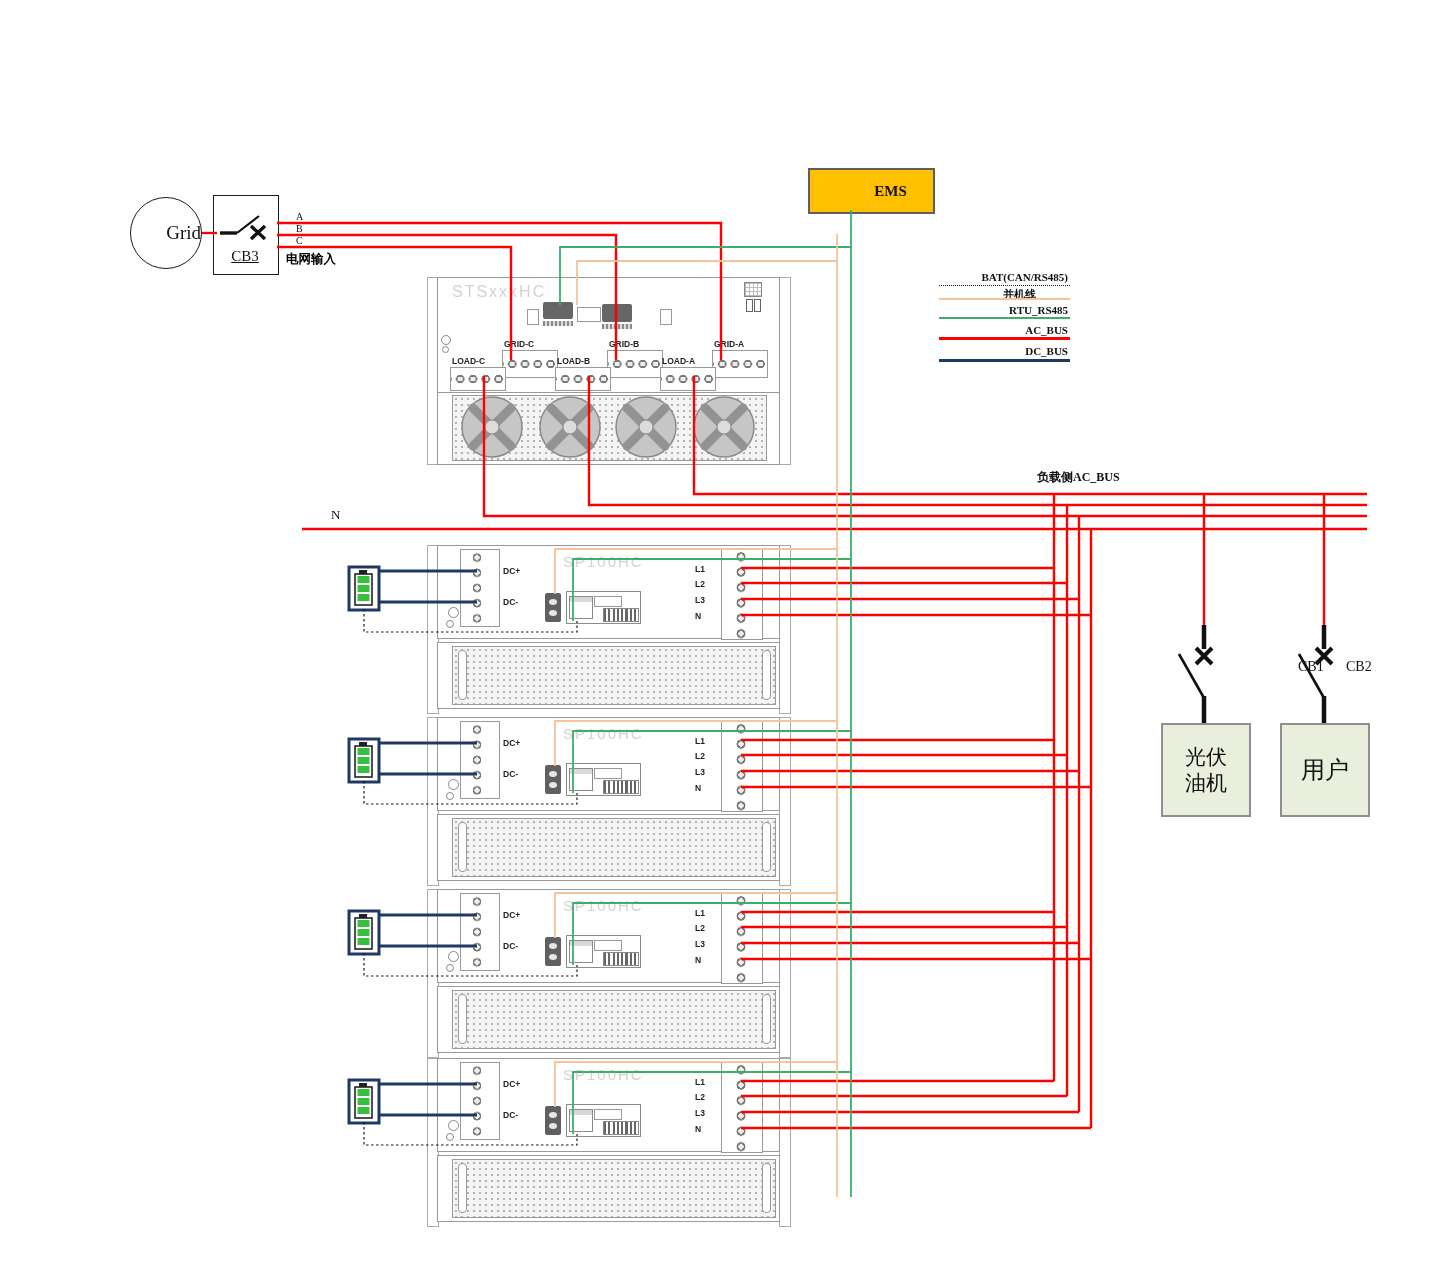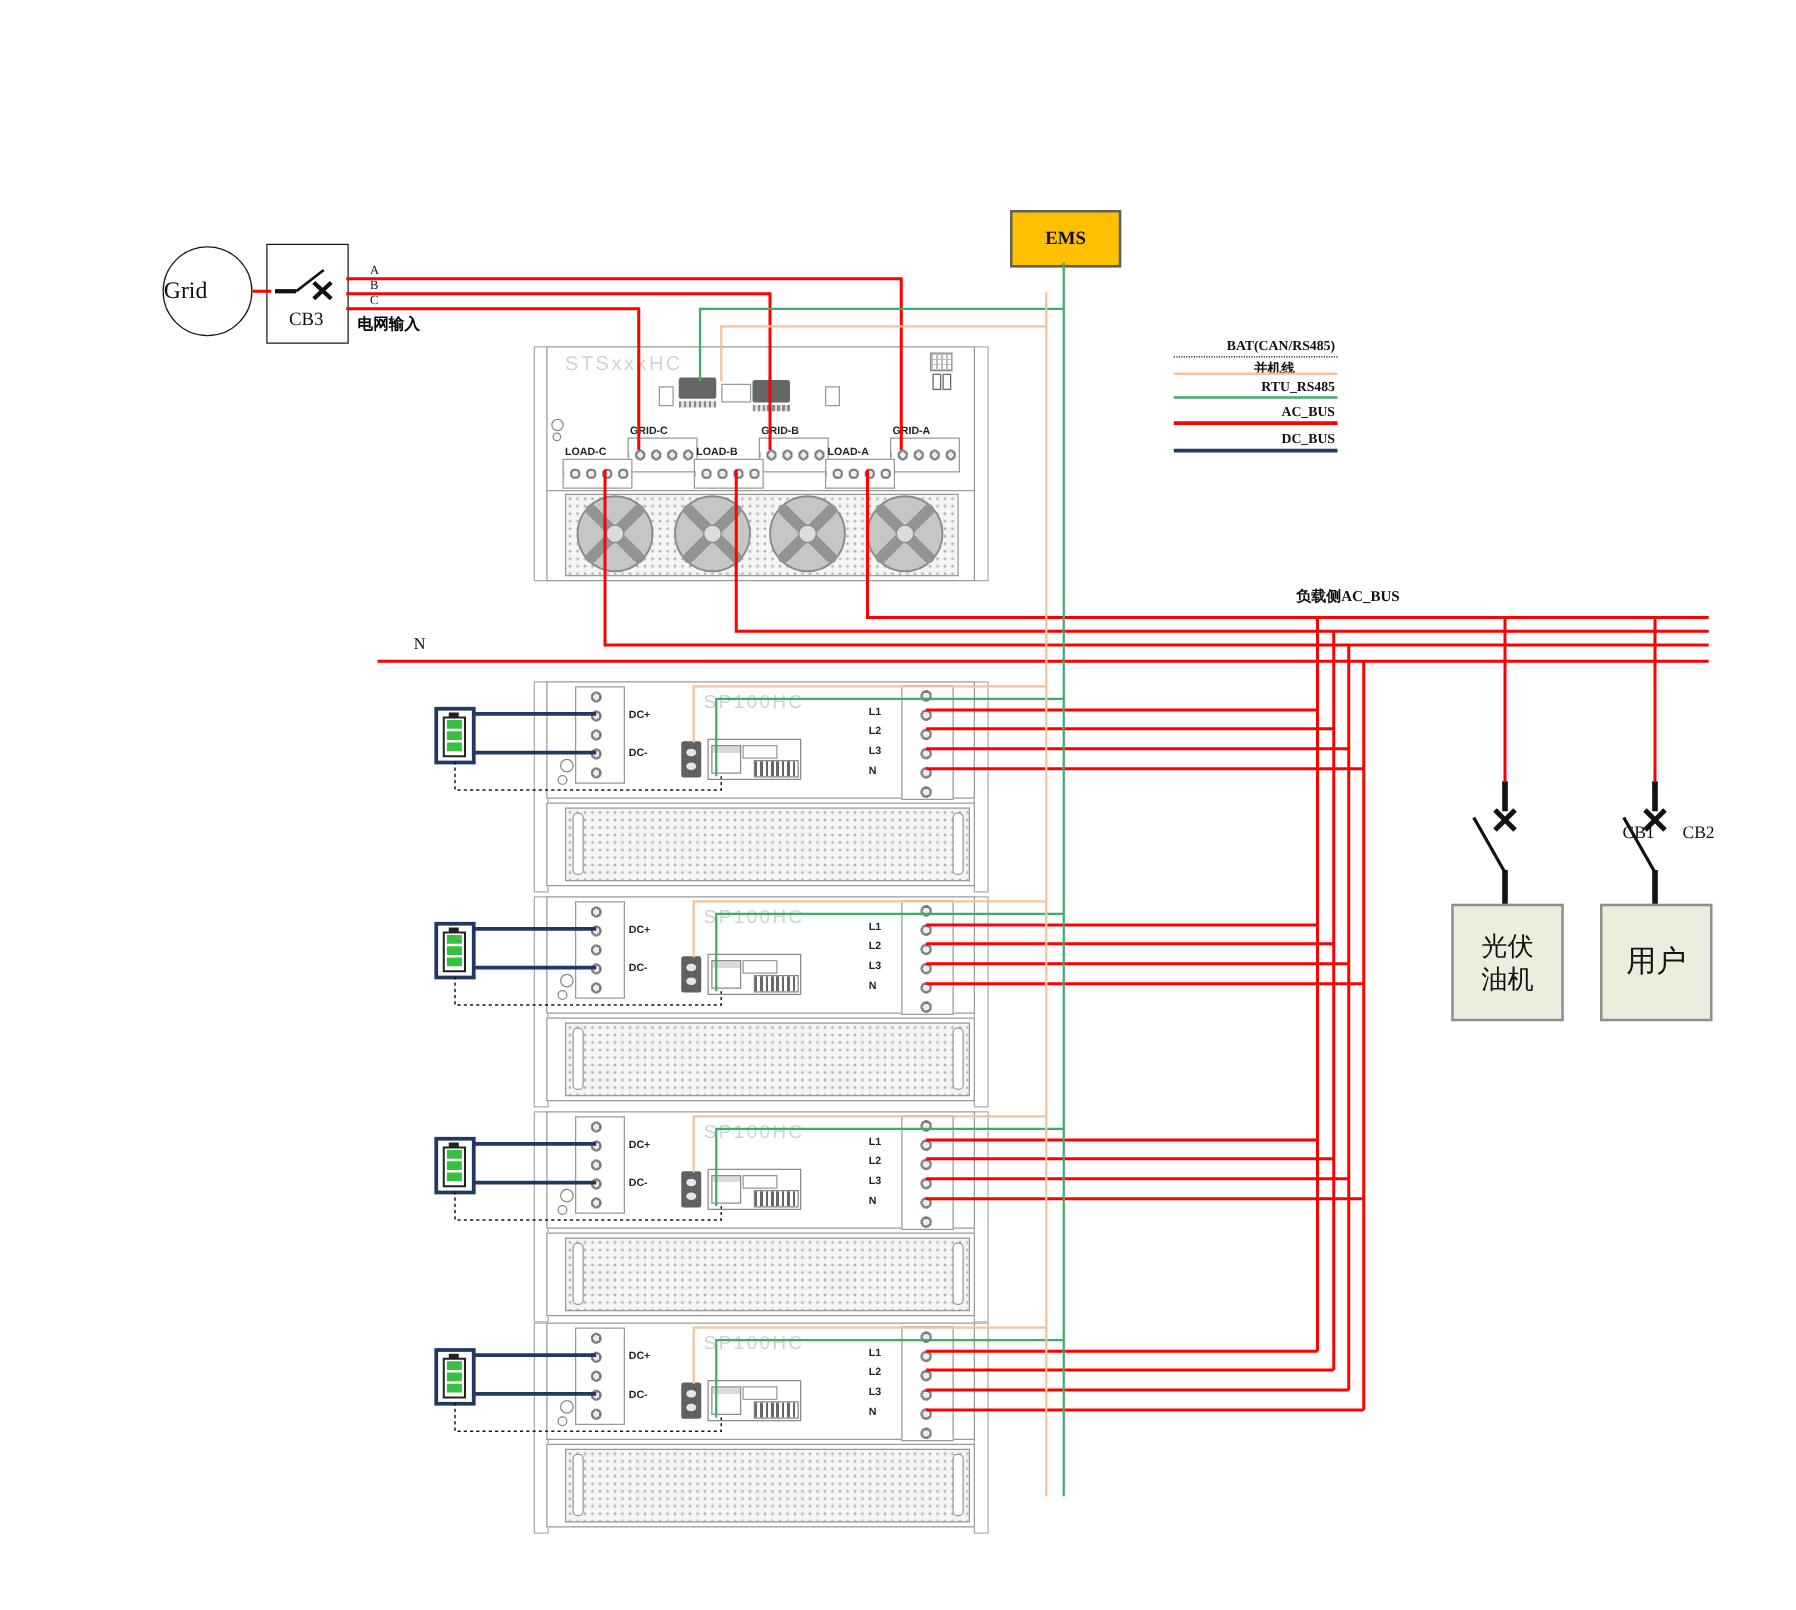--- a/index.html
+++ b/index.html
@@ -2,32 +2,32 @@
 <html style="--c-ac_bus: #FF0000; --c-dc_bus: #1F3864; --c-rtu_rs485: #3BAF6A; --c-parallel_line: #F6C39A; --c-bat_comm: #1A1A1A; --c-ems_fill: #FFC000; --c-load_box_fill: #E9EFDC;"><head>
 <meta charset="utf-8">
 <style>
   html,body{margin:0;padding:0;background:#fff;}
   #canvas{position:relative;width:1437px;height:1288px;background:#fff;overflow:hidden;
           font-family:"Liberation Sans",sans-serif;}
   .title{position:absolute;left:130px;top:62px;font:bold 31px "Liberation Serif","DejaVu Serif",serif;color:#000;letter-spacing:2px;}
 
   
   .grid-circle{position:absolute;left:130px;top:197px;width:70px;height:70px;border:1.7px solid #1a1a1a;
-               border-radius:50%;display:flex;align-items:center;justify-content:flex-start;
+               border-radius:50%;display:flex;align-items:center;justify-content:flex-end;
                font:19px "Liberation Serif",serif;color:#111;}
   .cb3-box{position:absolute;left:213px;top:195px;width:64px;height:78px;border:1.7px solid #1a1a1a;background:#fff;}
   .cb3-label{position:absolute;left:213px;top:248px;width:64px;text-align:center;
-             font:15px "Liberation Serif",serif;color:#111;}
+             font:15px "Liberation Serif",serif;color:#111;text-decoration:underline;}
   .phase-label{position:absolute;font:10px "Liberation Serif",serif;color:#111;}
   .grid-input-label{position:absolute;left:286px;top:251px;font:bold 12.5px "Liberation Serif",serif;color:#000;}
 
   
   .ems{position:absolute;left:808px;top:168px;width:85px;height:42px;background:var(--c-ems_fill,#FFC000);
        border:2px solid #5f5f5f;display:flex;align-items:center;justify-content:center;
-       font:bold 15px "Liberation Serif",serif;color:#111;}
+       font:bold 15px "Liberation Serif",serif;color:#111;padding-left:38px;}
 
   
   .legend{position:absolute;left:939px;top:266px;width:131px;height:102px;}
   .leg-label{position:absolute;right:2px;font:bold 11px "Liberation Serif",serif;color:#111;white-space:nowrap;}
   .leg-line{position:absolute;left:0;width:131px;height:0;}
   .lg-dot{top:19px;border-top:1.6px dotted var(--c-bat_comm,#1a1a1a);}
   .lg-par{top:32px;border-top:2px solid var(--c-parallel_line,#F6C39A);}
   .lg-rtu{top:51px;border-top:2px solid var(--c-rtu_rs485,#3BAF6A);}
   .lg-ac{top:71px;border-top:3.5px solid var(--c-ac_bus,#FF0000);}
   .lg-dc{top:93px;border-top:3.5px solid var(--c-dc_bus,#1F3864);}

